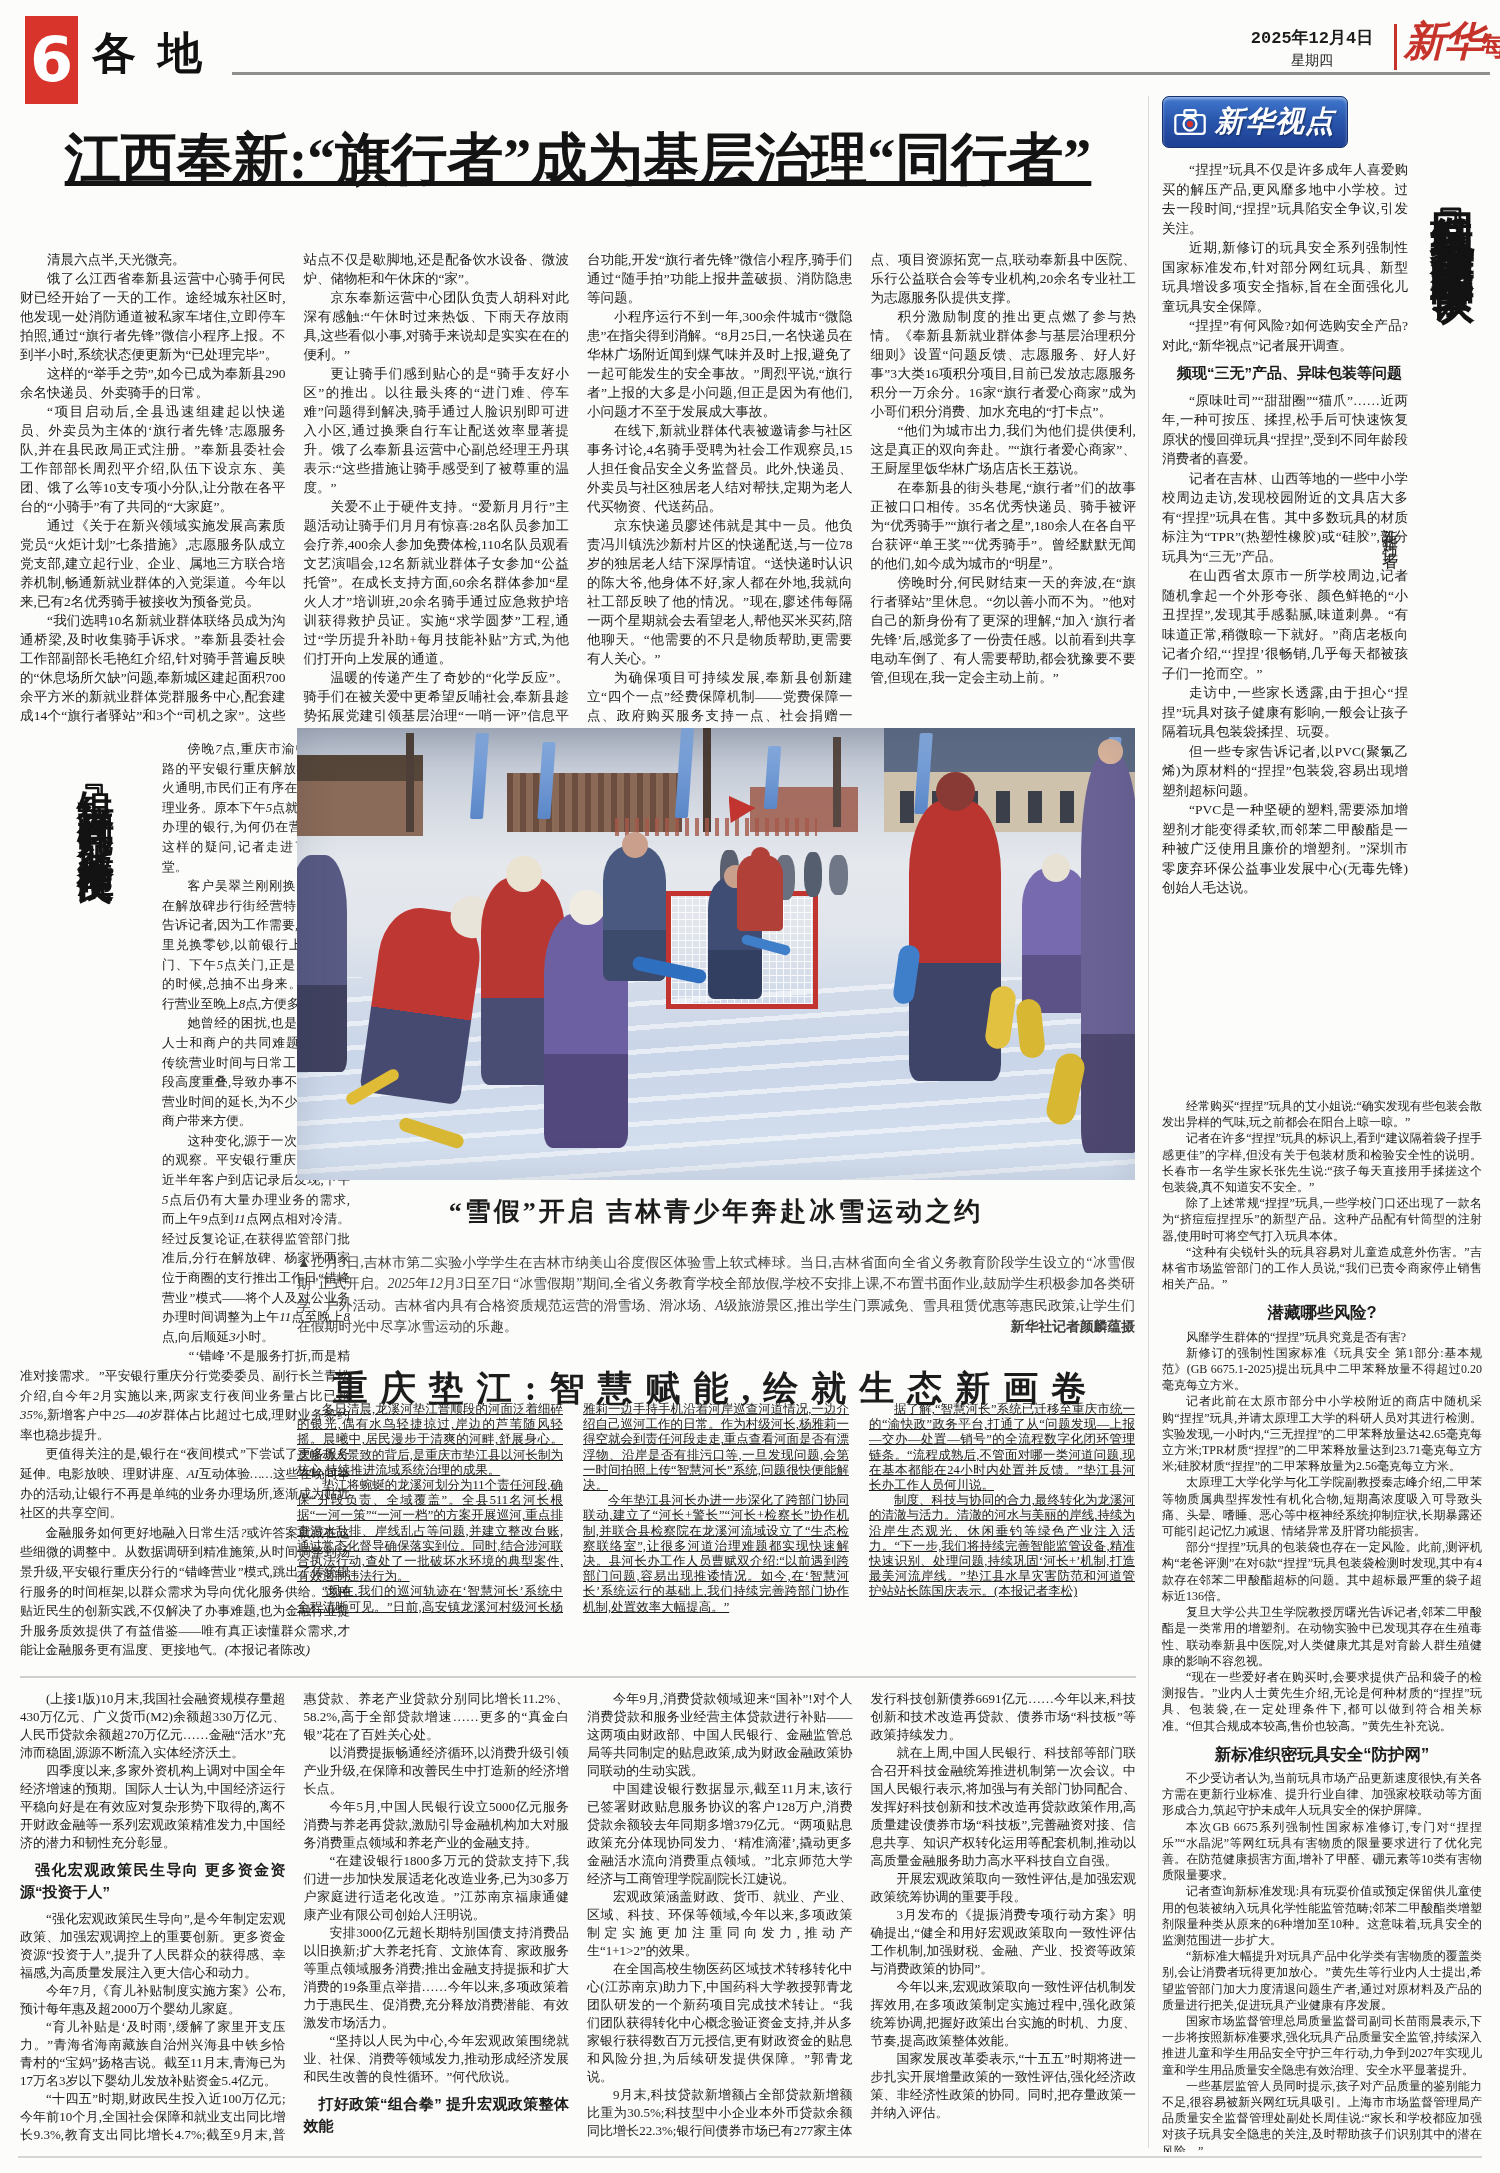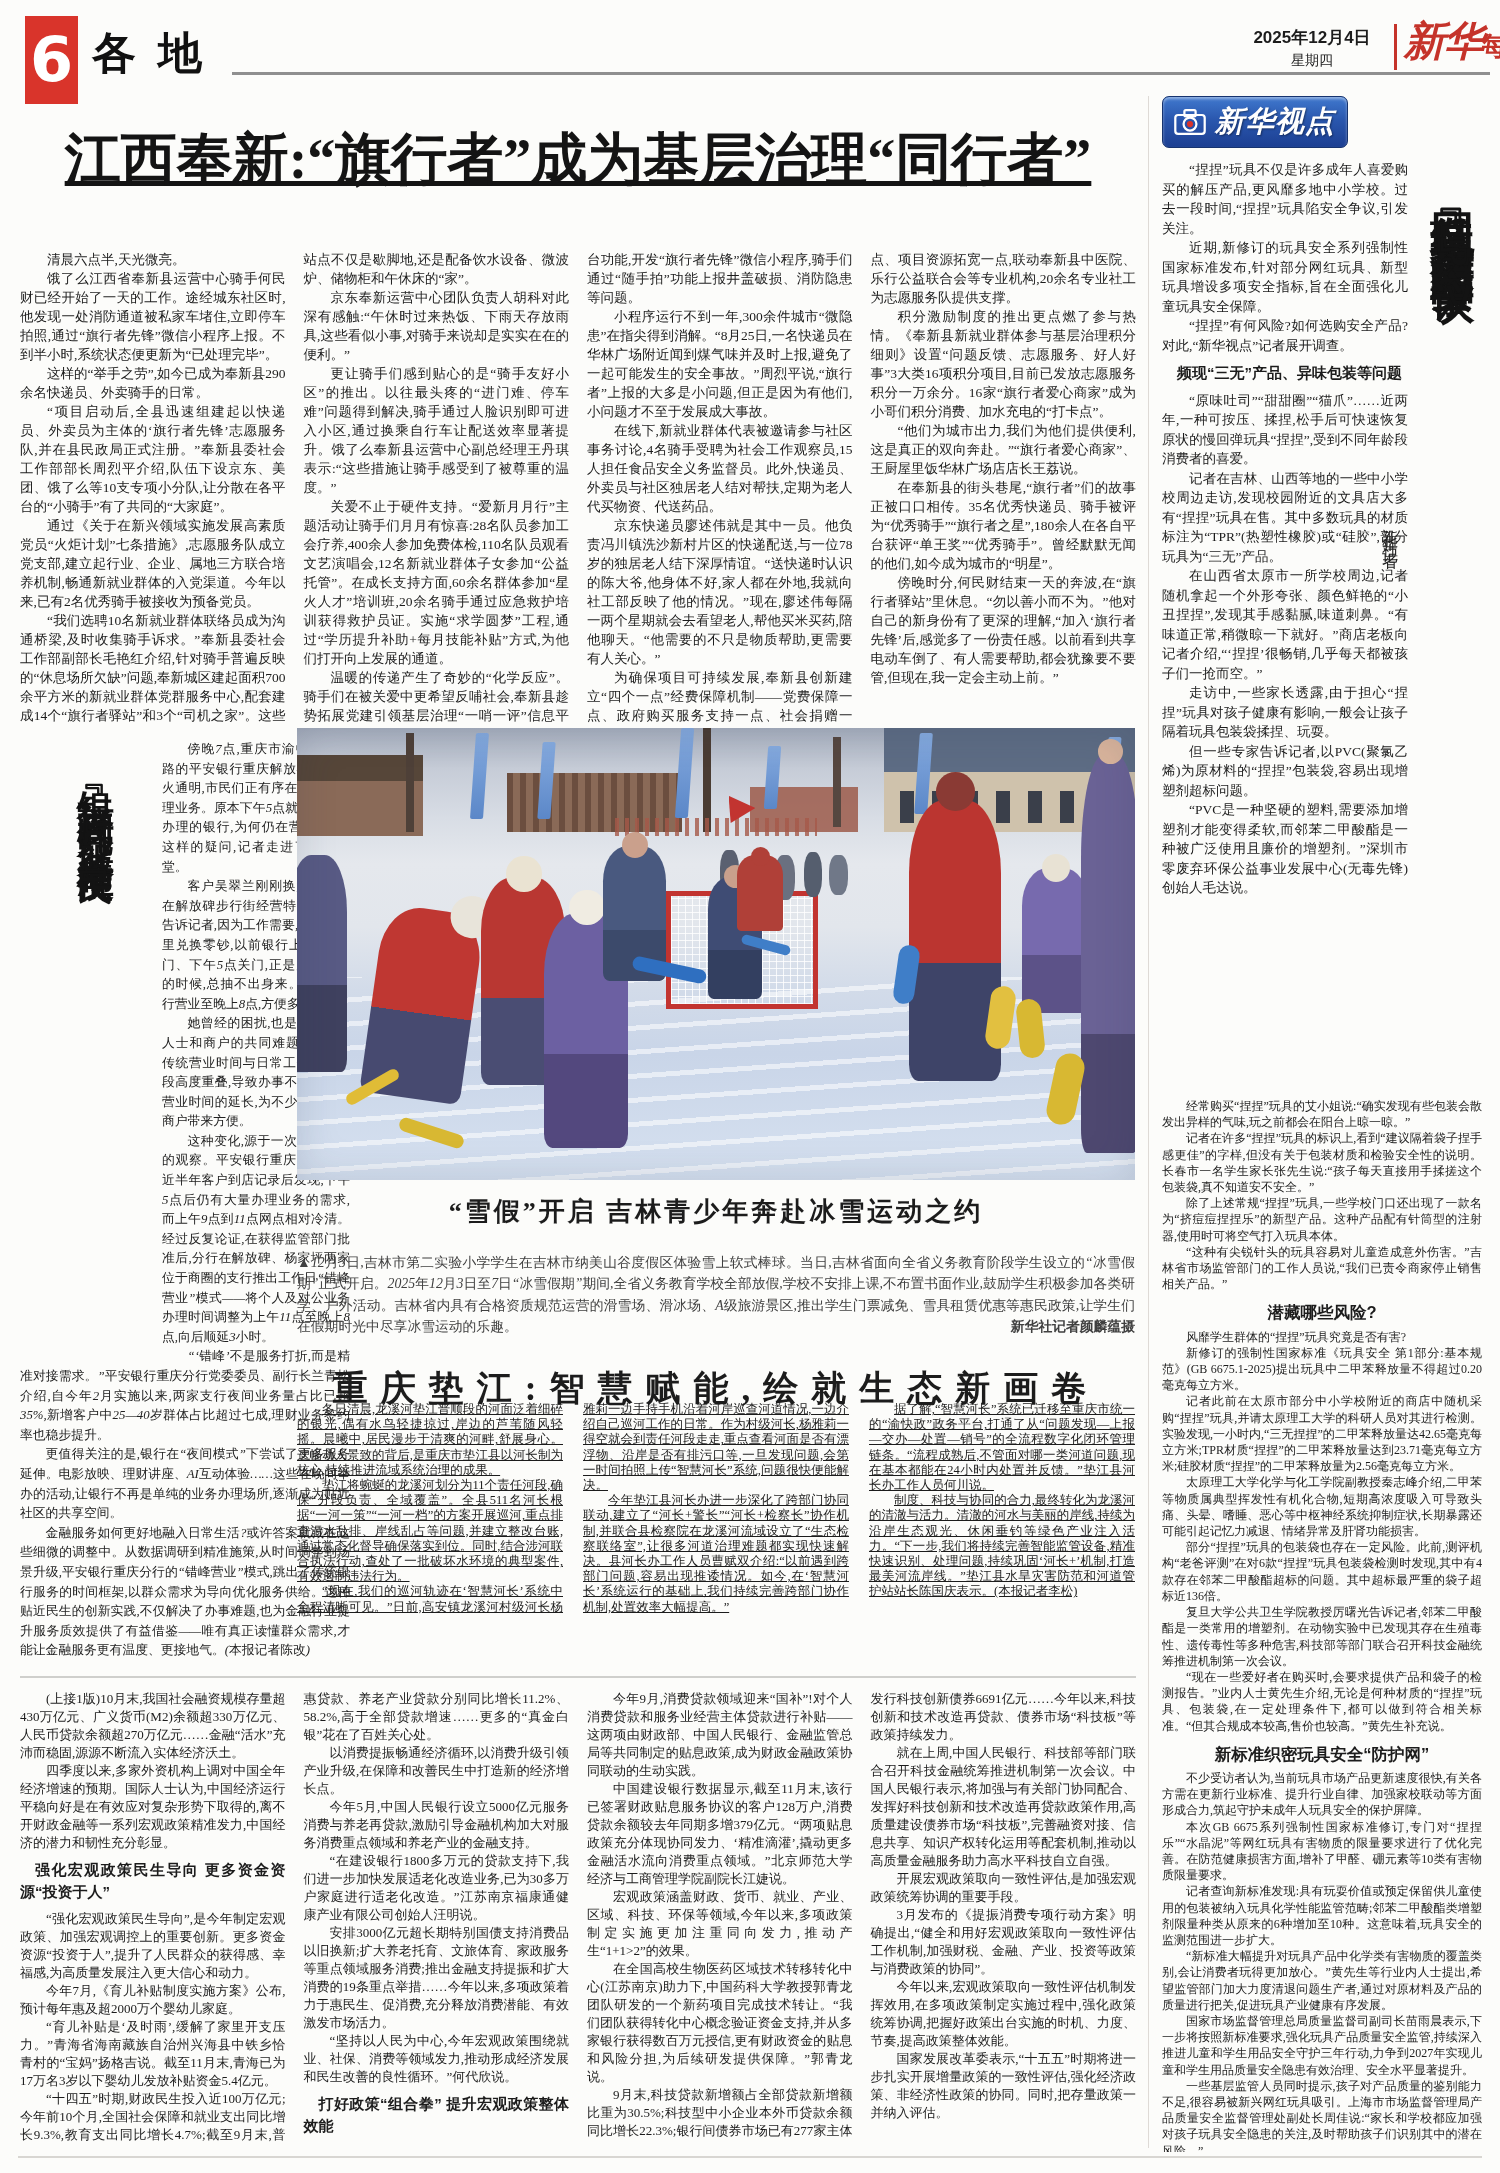--- a/index.html
+++ b/index.html
@@ -4,21 +4,21 @@
 <style>
   html,body{margin:0;padding:0;background:#e8e8e6;}
   .page{position:relative;width:1500px;height:2173px;margin:0 auto;background:#fcfcfa;overflow:hidden;
         font-family:"Liberation Serif","DejaVu Serif",serif;color:#1c1c1c;}
   .abs{position:absolute;}
   
   .pagenum{left:25px;top:16px;width:53px;height:88px;background:#d9342b;color:#fff;
            font:bold 62px/88px "DejaVu Sans",sans-serif;text-align:center;}
   .section-title{left:92px;top:24px;font-weight:bold;font-size:44px;letter-spacing:22px;color:#111;}
   .header-rule{left:232px;top:72px;width:1258px;height:3px;background:#8f8f8f;}
-  .date-block{left:1238px;top:26px;width:148px;text-align:center;font-family:Liberation Sans, sans-serif;}
+  .date-block{left:1238px;top:26px;width:148px;text-align:center;font-family:Liberation Mono, monospace;}
   .date-block .d1{font-size:17px;font-weight:bold;}
   .date-block .d2{font-size:14px;margin-top:3px;}
   .mast-divider{left:1394px;top:24px;width:3px;height:46px;background:#c5332a;}
   .masthead{left:1404px;top:14px;width:92px;color:#c5332a;white-space:nowrap;}
   .masthead .script{font-size:41px;font-weight:bold;font-style:italic;letter-spacing:-2px;}
   .masthead .rest{font-size:26px;font-weight:bold;letter-spacing:-1px;}
   
   .main-headline{left:20px;top:84px;width:1116px;text-align:center;font-size:56px;font-weight:bold;
                  letter-spacing:0px;color:#141414;white-space:nowrap;text-decoration:underline;}
   .main-byline{left:20px;top:206px;width:1116px;text-align:center;font-size:18px;letter-spacing:4px;}
@@ -264,21 +264,21 @@
         <p class="para">经常购买“捏捏”玩具的艾小姐说:“确实发现有些包装会散发出异样的气味,玩之前都会在阳台上晾一晾。”</p>
         <p class="para">记者在许多“捏捏”玩具的标识上,看到“建议隔着袋子捏手感更佳”的字样,但没有关于包装材质和检验安全性的说明。长春市一名学生家长张先生说:“孩子每天直接用手揉搓这个包装袋,真不知道安不安全。”</p>
         <p class="para">除了上述常规“捏捏”玩具,一些学校门口还出现了一款名为“挤痘痘捏捏乐”的新型产品。这种产品配有针筒型的注射器,使用时可将空气打入玩具本体。</p>
         <p class="para">“这种有尖锐针头的玩具容易对儿童造成意外伤害。”吉林省市场监管部门的工作人员说,“我们已责令商家停止销售相关产品。”</p>
         <p class="para subc">潜藏哪些风险?</p>
         <p class="para">风靡学生群体的“捏捏”玩具究竟是否有害?</p>
         <p class="para">新修订的强制性国家标准《玩具安全 第1部分:基本规范》(GB 6675.1-2025)提出玩具中二甲苯释放量不得超过0.20毫克每立方米。</p>
         <p class="para">记者此前在太原市部分中小学校附近的商店中随机采购“捏捏”玩具,并请太原理工大学的科研人员对其进行检测。实验发现,一小时内,“三无捏捏”的二甲苯释放量达42.65毫克每立方米;TPR材质“捏捏”的二甲苯释放量达到23.71毫克每立方米;硅胶材质“捏捏”的二甲苯释放量为2.56毫克每立方米。</p>
         <p class="para">太原理工大学化学与化工学院副教授秦志峰介绍,二甲苯等物质属典型挥发性有机化合物,短期高浓度吸入可导致头痛、头晕、嗜睡、恶心等中枢神经系统抑制症状,长期暴露还可能引起记忆力减退、情绪异常及肝肾功能损害。</p>
         <p class="para">部分“捏捏”玩具的包装袋也存在一定风险。此前,测评机构“老爸评测”在对6款“捏捏”玩具包装袋检测时发现,其中有4款存在邻苯二甲酸酯超标的问题。其中超标最严重的袋子超标近136倍。</p>
-        <p class="para">复旦大学公共卫生学院教授厉曙光告诉记者,邻苯二甲酸酯是一类常用的增塑剂。在动物实验中已发现其存在生殖毒性、遗传毒性等多种危害,科技部等部门联合召开科技金融统筹推进机制第一次会议。</p>
+        <p class="para">复旦大学公共卫生学院教授厉曙光告诉记者,邻苯二甲酸酯是一类常用的增塑剂。在动物实验中已发现其存在生殖毒性、联动奉新县中医院,对人类健康尤其是对育龄人群生殖健康的影响不容忽视。</p>
         <p class="para">“现在一些爱好者在购买时,会要求提供产品和袋子的检测报告。”业内人士黄先生介绍,无论是何种材质的“捏捏”玩具、包装袋,在一定处理条件下,都可以做到符合相关标准。“但其合规成本较高,售价也较高。”黄先生补充说。</p>
         <p class="para subc">新标准织密玩具安全“防护网”</p>
         <p class="para">不少受访者认为,当前玩具市场产品更新速度很快,有关各方需在更新行业标准、提升行业自律、加强家校联动等方面形成合力,筑起守护未成年人玩具安全的保护屏障。</p>
         <p class="para">本次GB 6675系列强制性国家标准修订,专门对“捏捏乐”“水晶泥”等网红玩具有害物质的限量要求进行了优化完善。在防范健康损害方面,增补了甲醛、硼元素等10类有害物质限量要求。</p>
         <p class="para">记者查询新标准发现:具有玩耍价值或预定保留供儿童使用的包装被纳入玩具化学性能监管范畴;邻苯二甲酸酯类增塑剂限量种类从原来的6种增加至10种。这意味着,玩具安全的监测范围进一步扩大。</p>
         <p class="para">“新标准大幅提升对玩具产品中化学类有害物质的覆盖类别,会让消费者玩得更加放心。”黄先生等行业内人士提出,希望监管部门加大力度清退问题生产者,通过对原材料及产品的质量进行把关,促进玩具产业健康有序发展。</p>
         <p class="para">国家市场监督管理总局质量监督司副司长苗雨晨表示,下一步将按照新标准要求,强化玩具产品质量安全监管,持续深入推进儿童和学生用品安全守护三年行动,力争到2027年实现儿童和学生用品质量安全隐患有效治理、安全水平显著提升。</p>
         <p class="para">一些基层监管人员同时提示,孩子对产品质量的鉴别能力不足,很容易被新兴网红玩具吸引。上海市市场监督管理局产品质量安全监督管理处副处长周佳说:“家长和学校都应加强对孩子玩具安全隐患的关注,及时帮助孩子们识别其中的潜在风险。”</p>
       </div>
   </aside>

